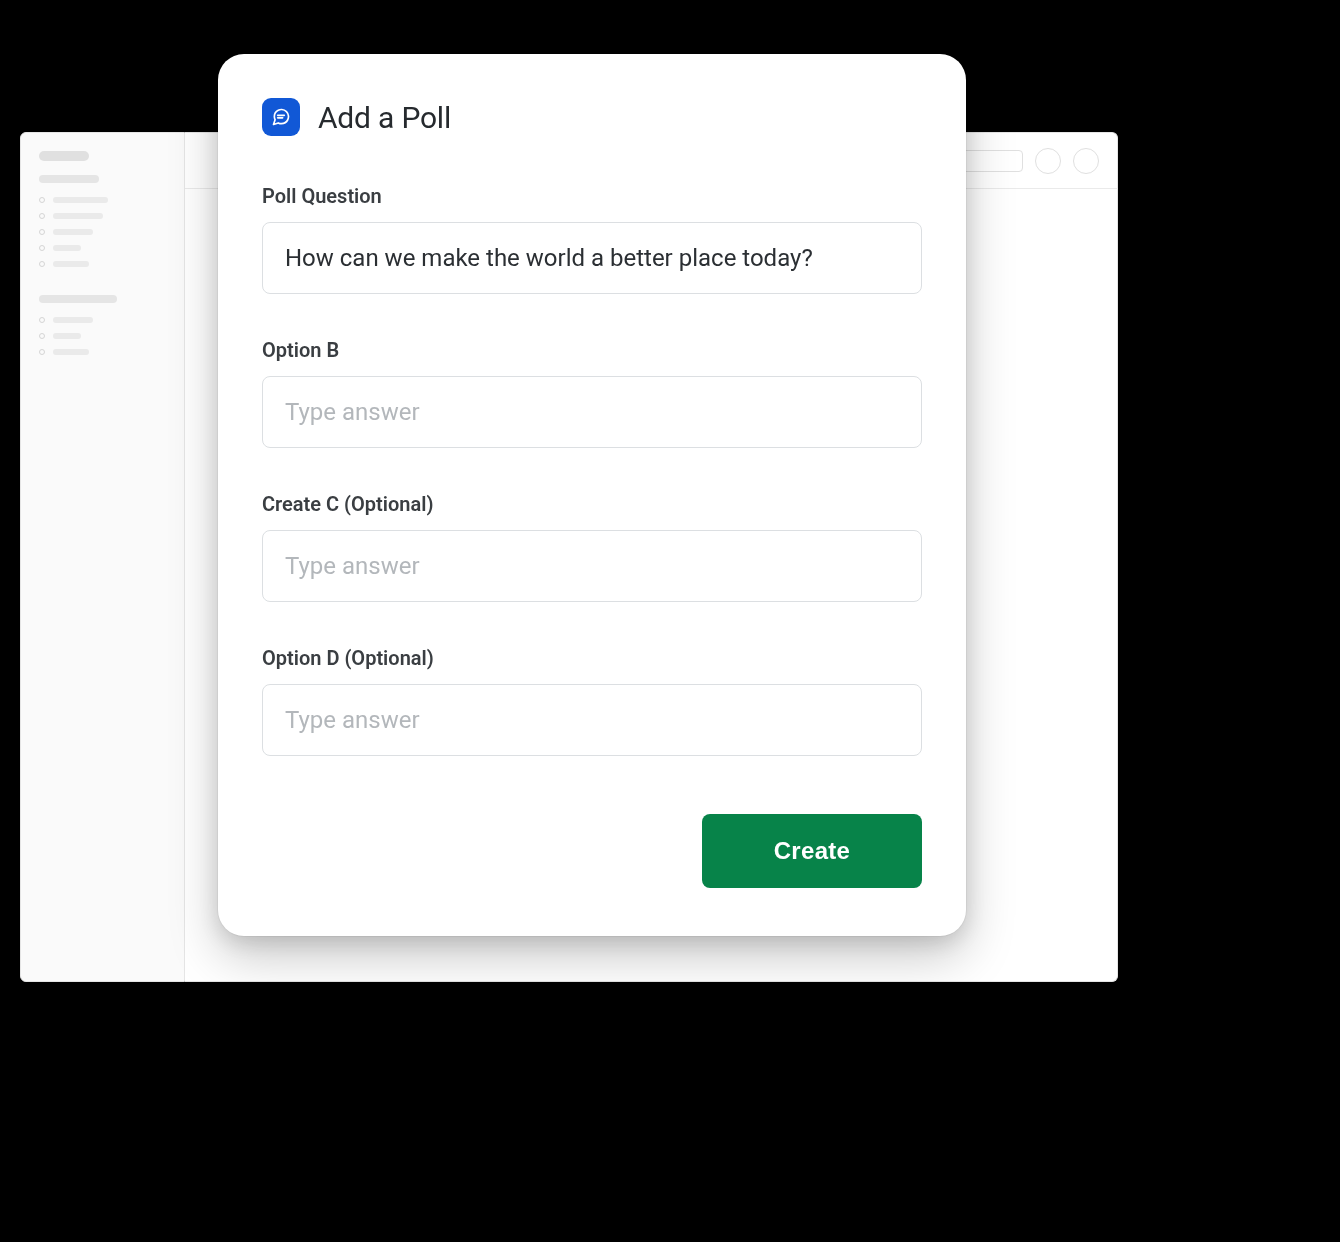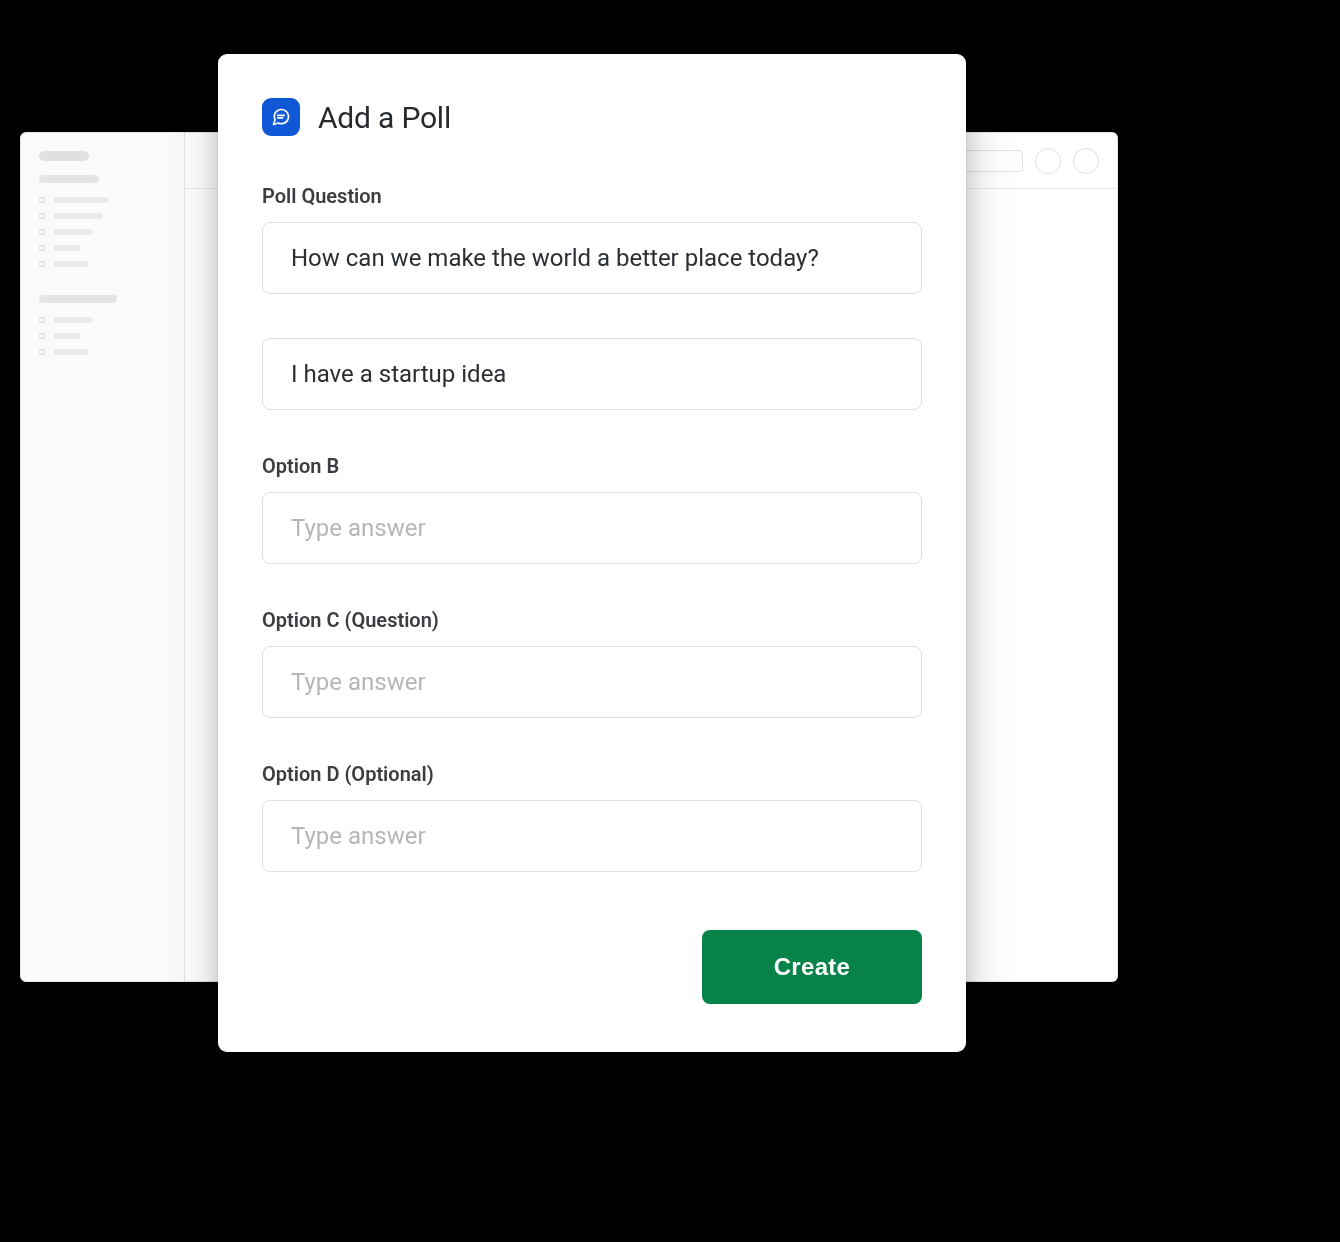--- a/index.html
+++ b/index.html
@@ -59,21 +59,21 @@
     .bg-circle {
       width:26px; height:26px; border:1px solid #e0e0e0; border-radius:50%;
     }
     
     .modal {
       position: absolute;
       left: 218px;
       top: 54px;
       width: 748px;
       background: #fff;
-      border-radius: 9px;
+      border-radius: 26px;
       box-shadow: 0 20px 50px rgba(0,0,0,0.22), 0 6px 20px rgba(0,0,0,0.12), 0 0 0 1px rgba(0,0,0,0.04);
       padding: 44px 44px 48px 44px;
     }
     .modal-header {
       display: flex;
       align-items: center;
       gap: 18px;
       margin-bottom: 48px;
     }
     .modal-icon {
@@ -100,21 +100,21 @@
       font-weight: 600;
       color: #3a3e42;
       margin-bottom: 14px;
       display: block;
     }
     .field-input {
       width: 100%;
       height: 72px;
       border: 1px solid #dcdfe2;
       border-radius: 8px;
-      padding: 0 28px;
+      padding: 0 22px;
       font-size: 24px;
       font-family: inherit;
       color: #2b2f33;
       background: #fff;
       outline: none;
     }
     .field-input::placeholder {
       color: #b3b7bb;
     }
     .modal-footer {
@@ -197,30 +197,29 @@
     </div>
     <h2 class="modal-title">Add a Poll</h2>
   </div>
 
   <div class="field-group">
     <label class="field-label">Poll Question</label>
     <input type="text" class="field-input" value="How can we make the world a better place today?" style="">
   </div>
 
   <div class="field-group">
-    <input type="text" class="field-input" value="I have a startup idea" style="">
   </div>
 
   <div class="field-group">
     <label class="field-label">Option B</label>
     <input type="text" class="field-input" placeholder="Type answer" style="">
   </div>
 
   <div class="field-group">
-    <label class="field-label">Option C (Question)</label>
+    <label class="field-label">Create C (Optional)</label>
     <input type="text" class="field-input" placeholder="Type answer" style="">
   </div>
 
   <div class="field-group">
     <label class="field-label">Option D (Optional)</label>
     <input type="text" class="field-input" placeholder="Type answer" style="">
   </div>
 
   <div class="modal-footer">
     <button class="create-btn">Create</button>

